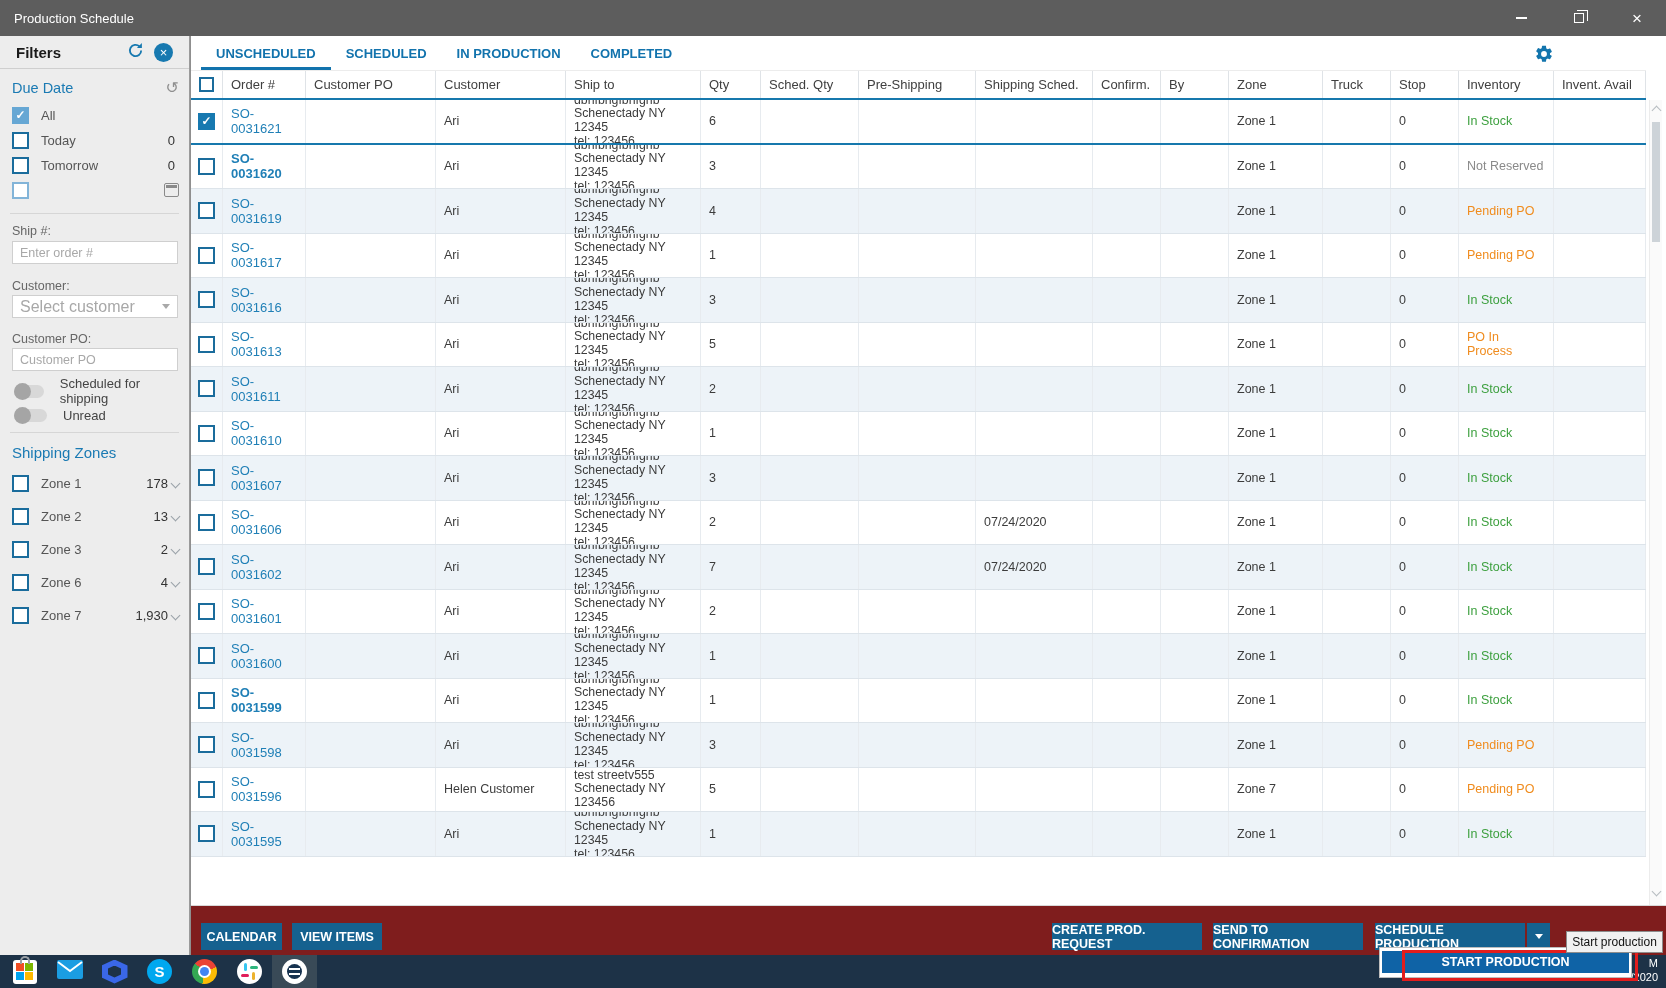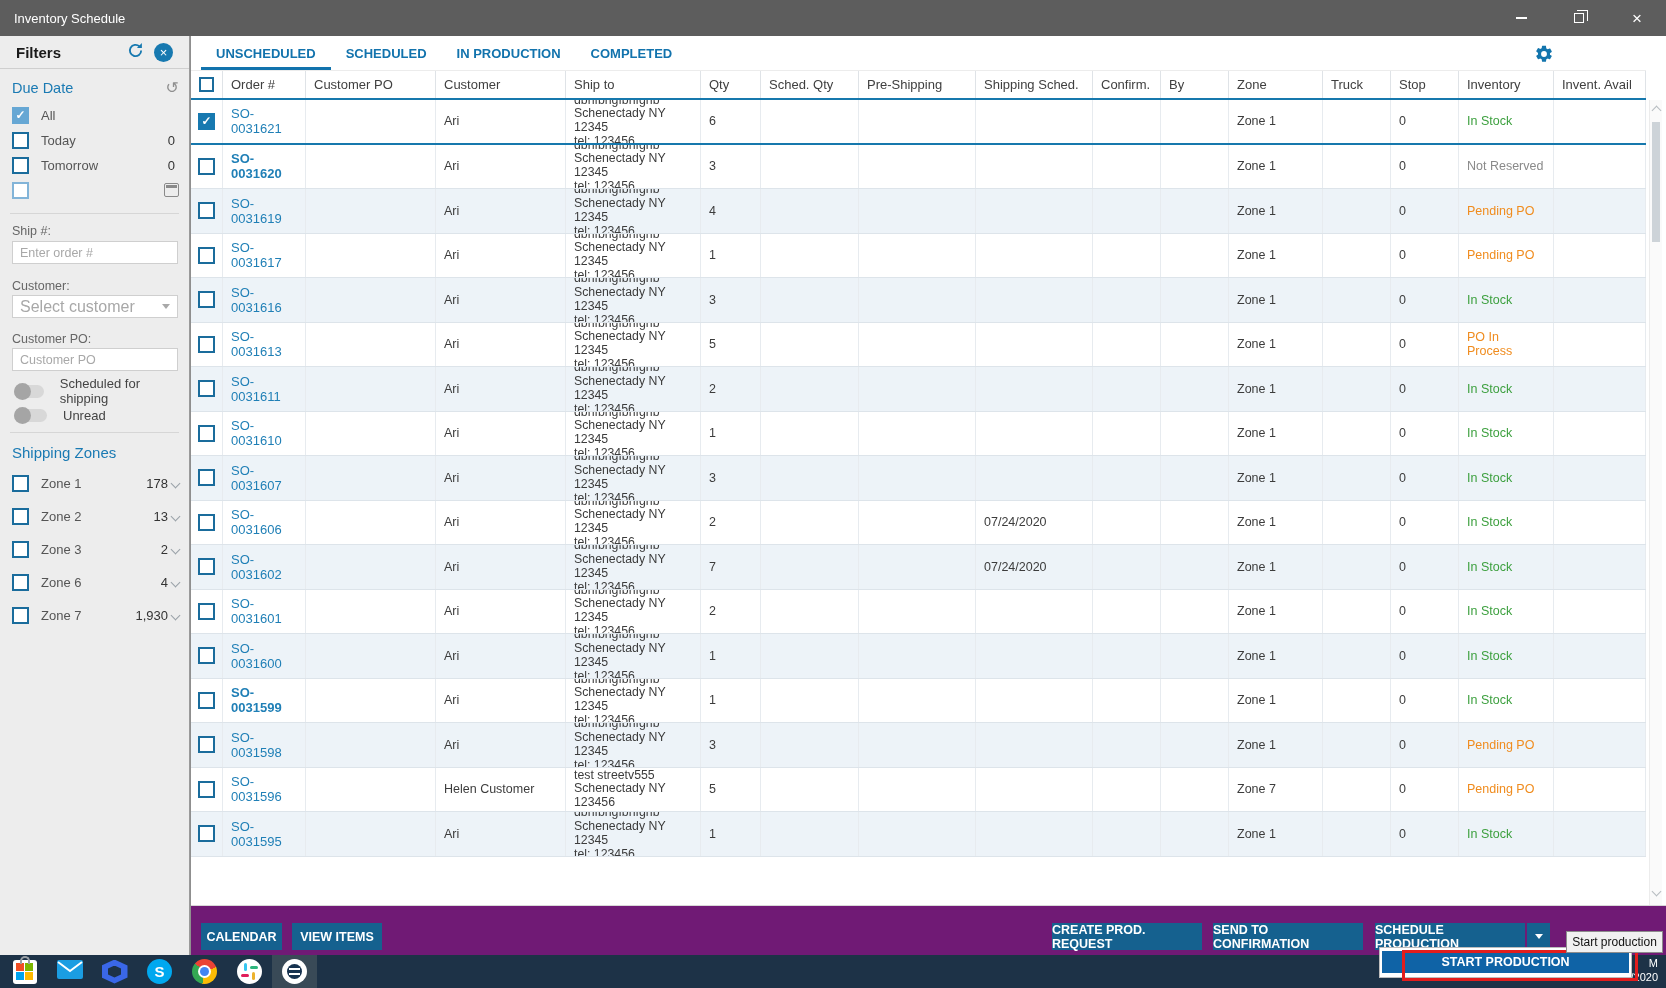--- a/index.html
+++ b/index.html
@@ -63,21 +63,21 @@
   .td { font-size:12.5px; color:#3c3c3c; display:flex; align-items:center; padding:0 8px; border-right:1px solid #e7ebef; overflow:hidden; }
   .td.c0 { justify-content:center; padding:0; }
   .td.lines { flex-direction:column; align-items:flex-start; justify-content:center; line-height:13.8px; font-size:12.3px; }
   .olink { color:#1f7fb6; font-size:13px; text-decoration:none; }
   .olink.bold { font-weight:bold; }
   .vscroll { position:absolute; left:1458px; top:64px; width:13px; height:805px; background:#fafafa; border-left:1px solid #ececec; }
   .vthumb { position:absolute; left:2px; top:22px; width:8px; height:120px; background:#cdd3d8; }
   .vchev { position:absolute; left:3px; width:7px; height:7px; border-right:1.6px solid #b6bcc1; border-bottom:1.6px solid #b6bcc1; }
   .vchev.up { top:7px; transform:rotate(-135deg); }
   .vchev.down { bottom:10px; transform:rotate(45deg); }
-  .footer { position:absolute; left:0; right:0; bottom:0; height:50px; background:#701a75; border-top:1px solid #d8d8d8; }
+  .footer { position:absolute; left:0; right:0; bottom:0; height:50px; background:#7f1d1d; border-top:1px solid #d8d8d8; }
   .btn { position:absolute; top:17px; height:27px; background:#15618f; color:#fff; font-weight:bold; font-size:12.5px; display:flex; align-items:center; justify-content:center; cursor:default; }
   .btn-caret { position:absolute; top:17px; left:1336px; width:23px; height:27px; background:#15618f; display:flex; align-items:center; justify-content:center; }
   .btn-caret .caret { border-top-color:#fff; }
   
   .taskbar { position:absolute; left:0; top:955px; width:100%; height:33px; background:#1d3247; z-index:10; }
   .tb-tile { position:absolute; top:0; width:45px; height:33px; display:flex; align-items:center; justify-content:center; }
   .tb-tile.active { background:#394a57; }
   .clock { position:absolute; right:8px; top:956px; text-align:right; color:#fff; font-size:11px; line-height:14px; z-index:12; }
   .menu { position:absolute; left:1379px; top:947px; width:253px; height:31px; background:#fff; border:1px solid #bdbdbd; padding:3px 2px 4px; z-index:30; }
   .menu-item { height:22px; background:#0f63a6; color:#fff; font-weight:bold; font-size:12.5px; display:flex; align-items:center; justify-content:center; }
@@ -107,21 +107,21 @@
   .prodapp i::before, .prodapp i::after { content:""; position:absolute; left:2px; right:2px; height:2px; background:#fff; }
   .prodapp i::before { top:4px; }
   .prodapp i::after { top:9px; }
 </style>
 </head>
 <body>
 
 <div id="screen">
 
   <div class="titlebar">
-    <span class="title">Inventory Schedule</span>
+    <span class="title">Production Schedule</span>
     <div class="win-btns">
       <div class="win-btn">
           <span class="ic-min"></span>
         </div>
       <div class="win-btn">
           <span class="ic-restore"></span>
         </div>
       <div class="win-btn">
           <span class="ic-close">×</span>
         </div>

